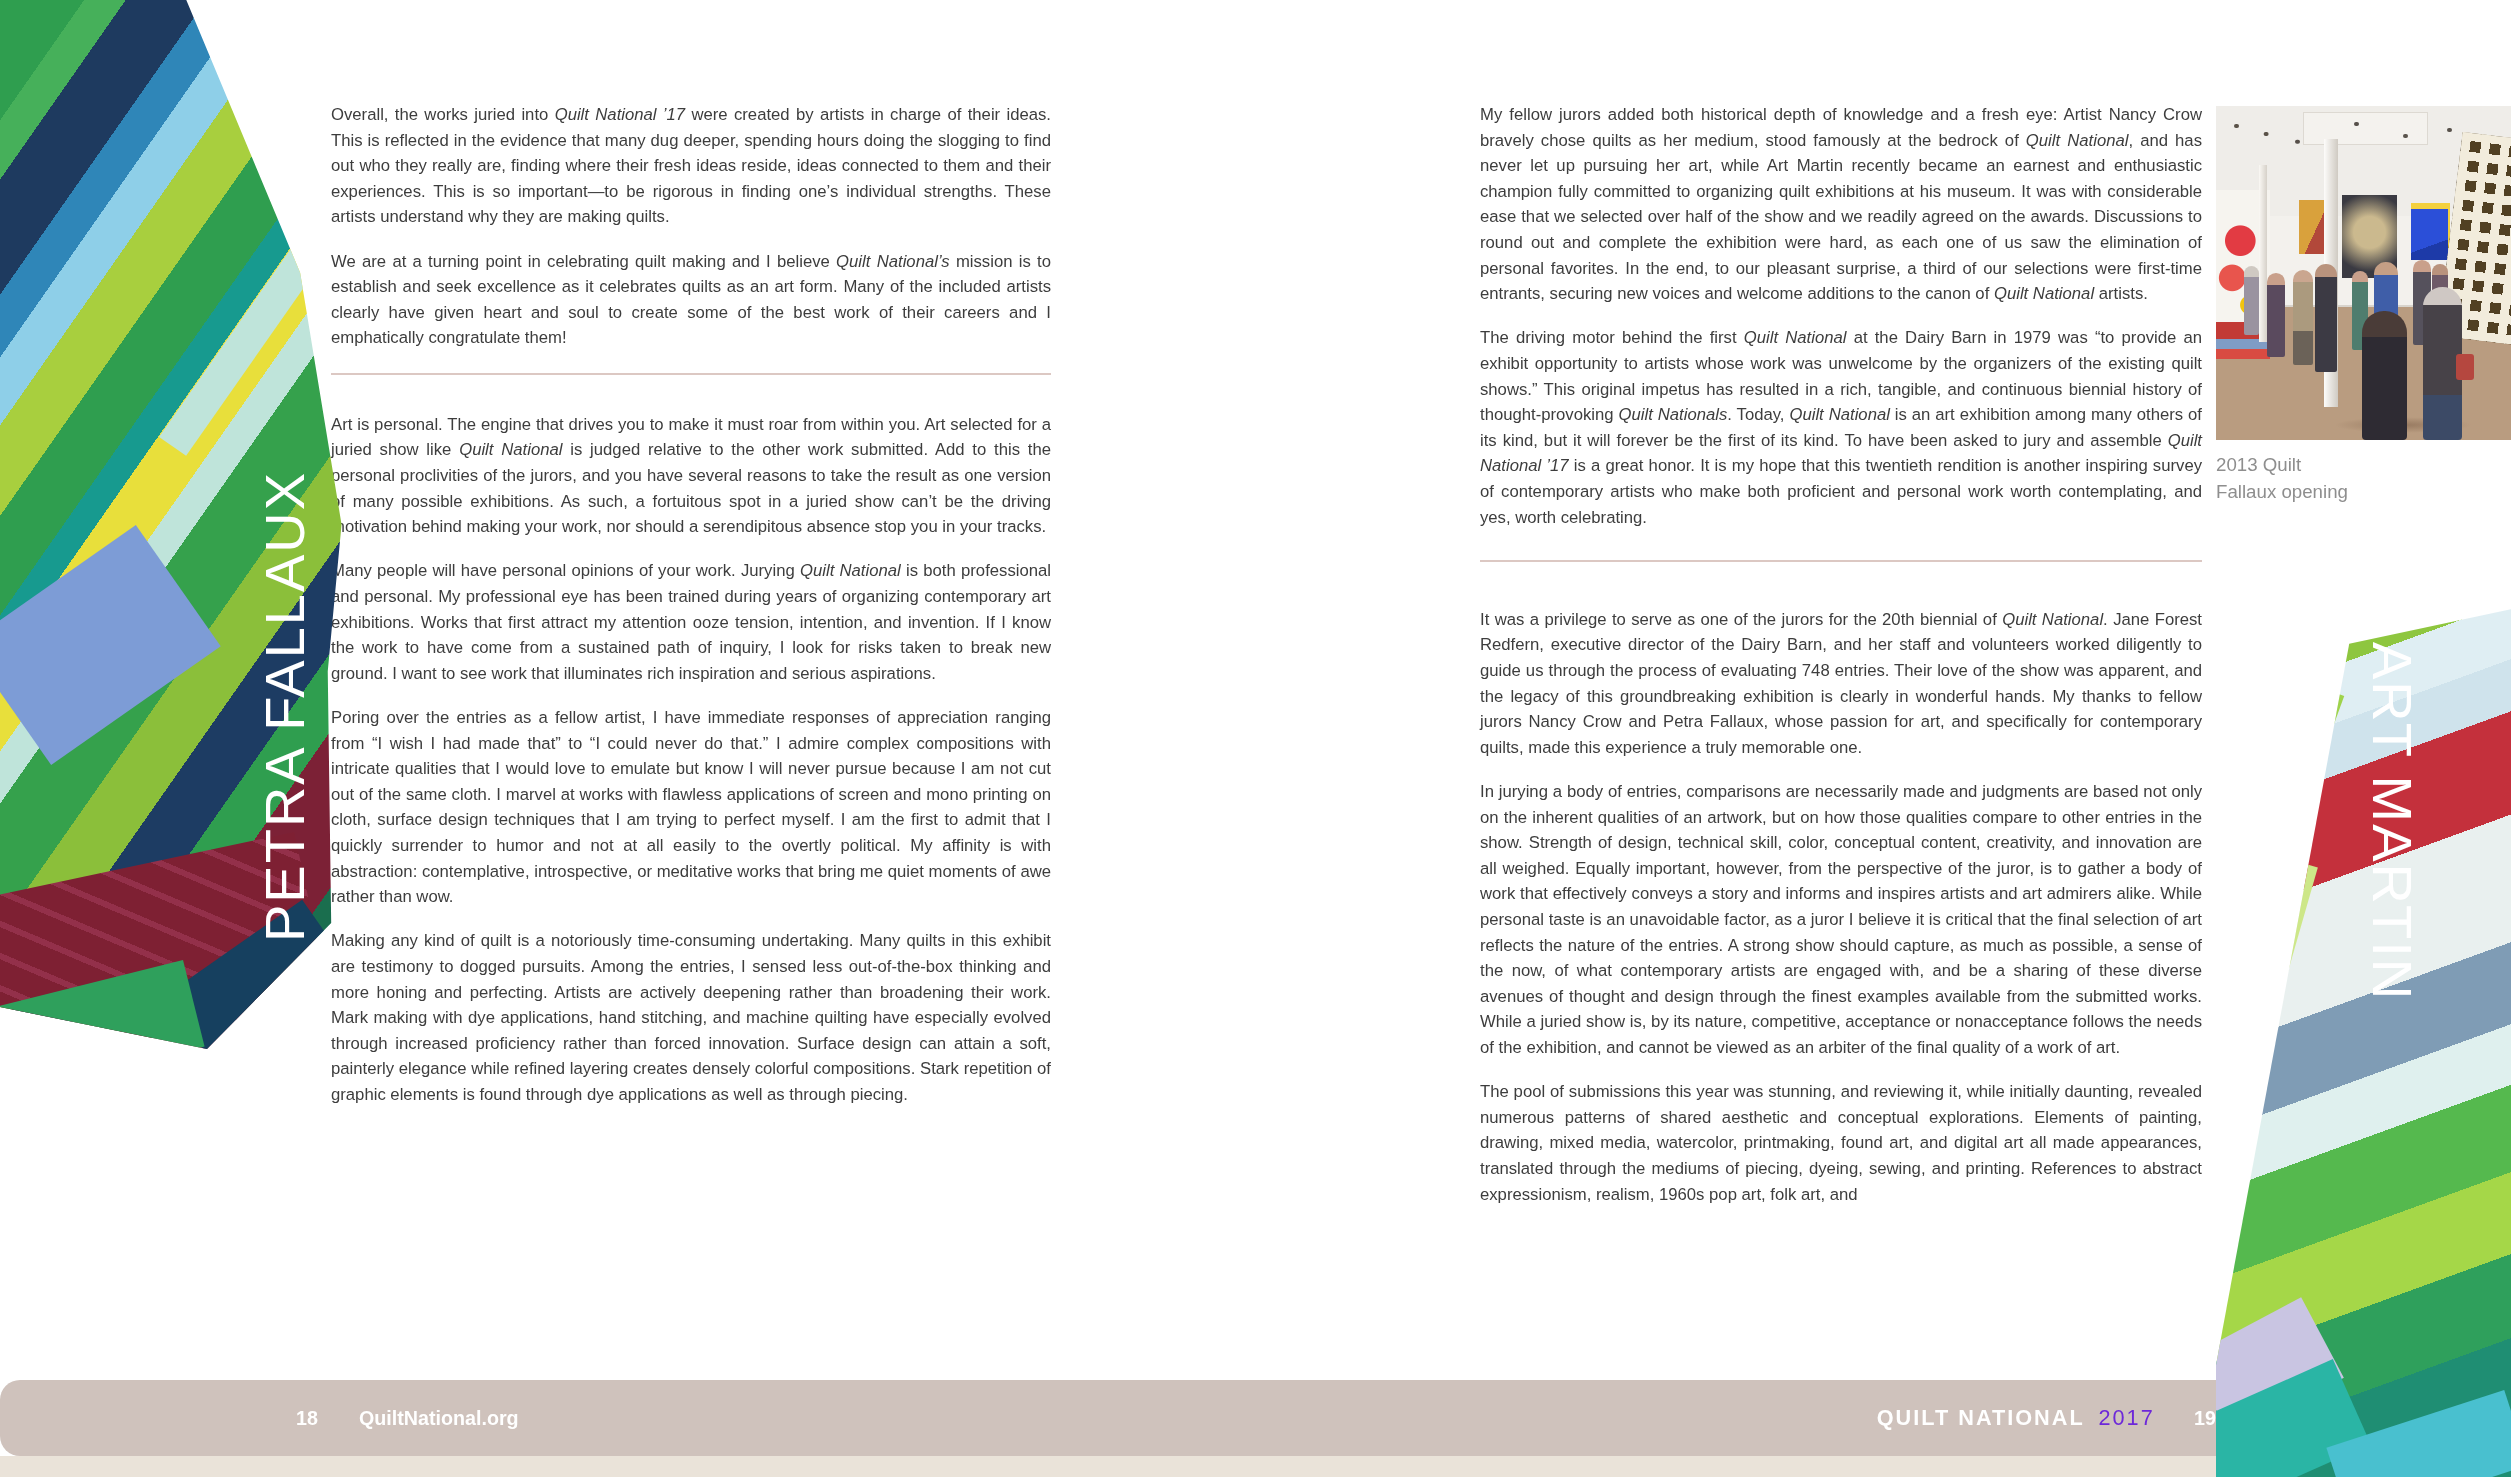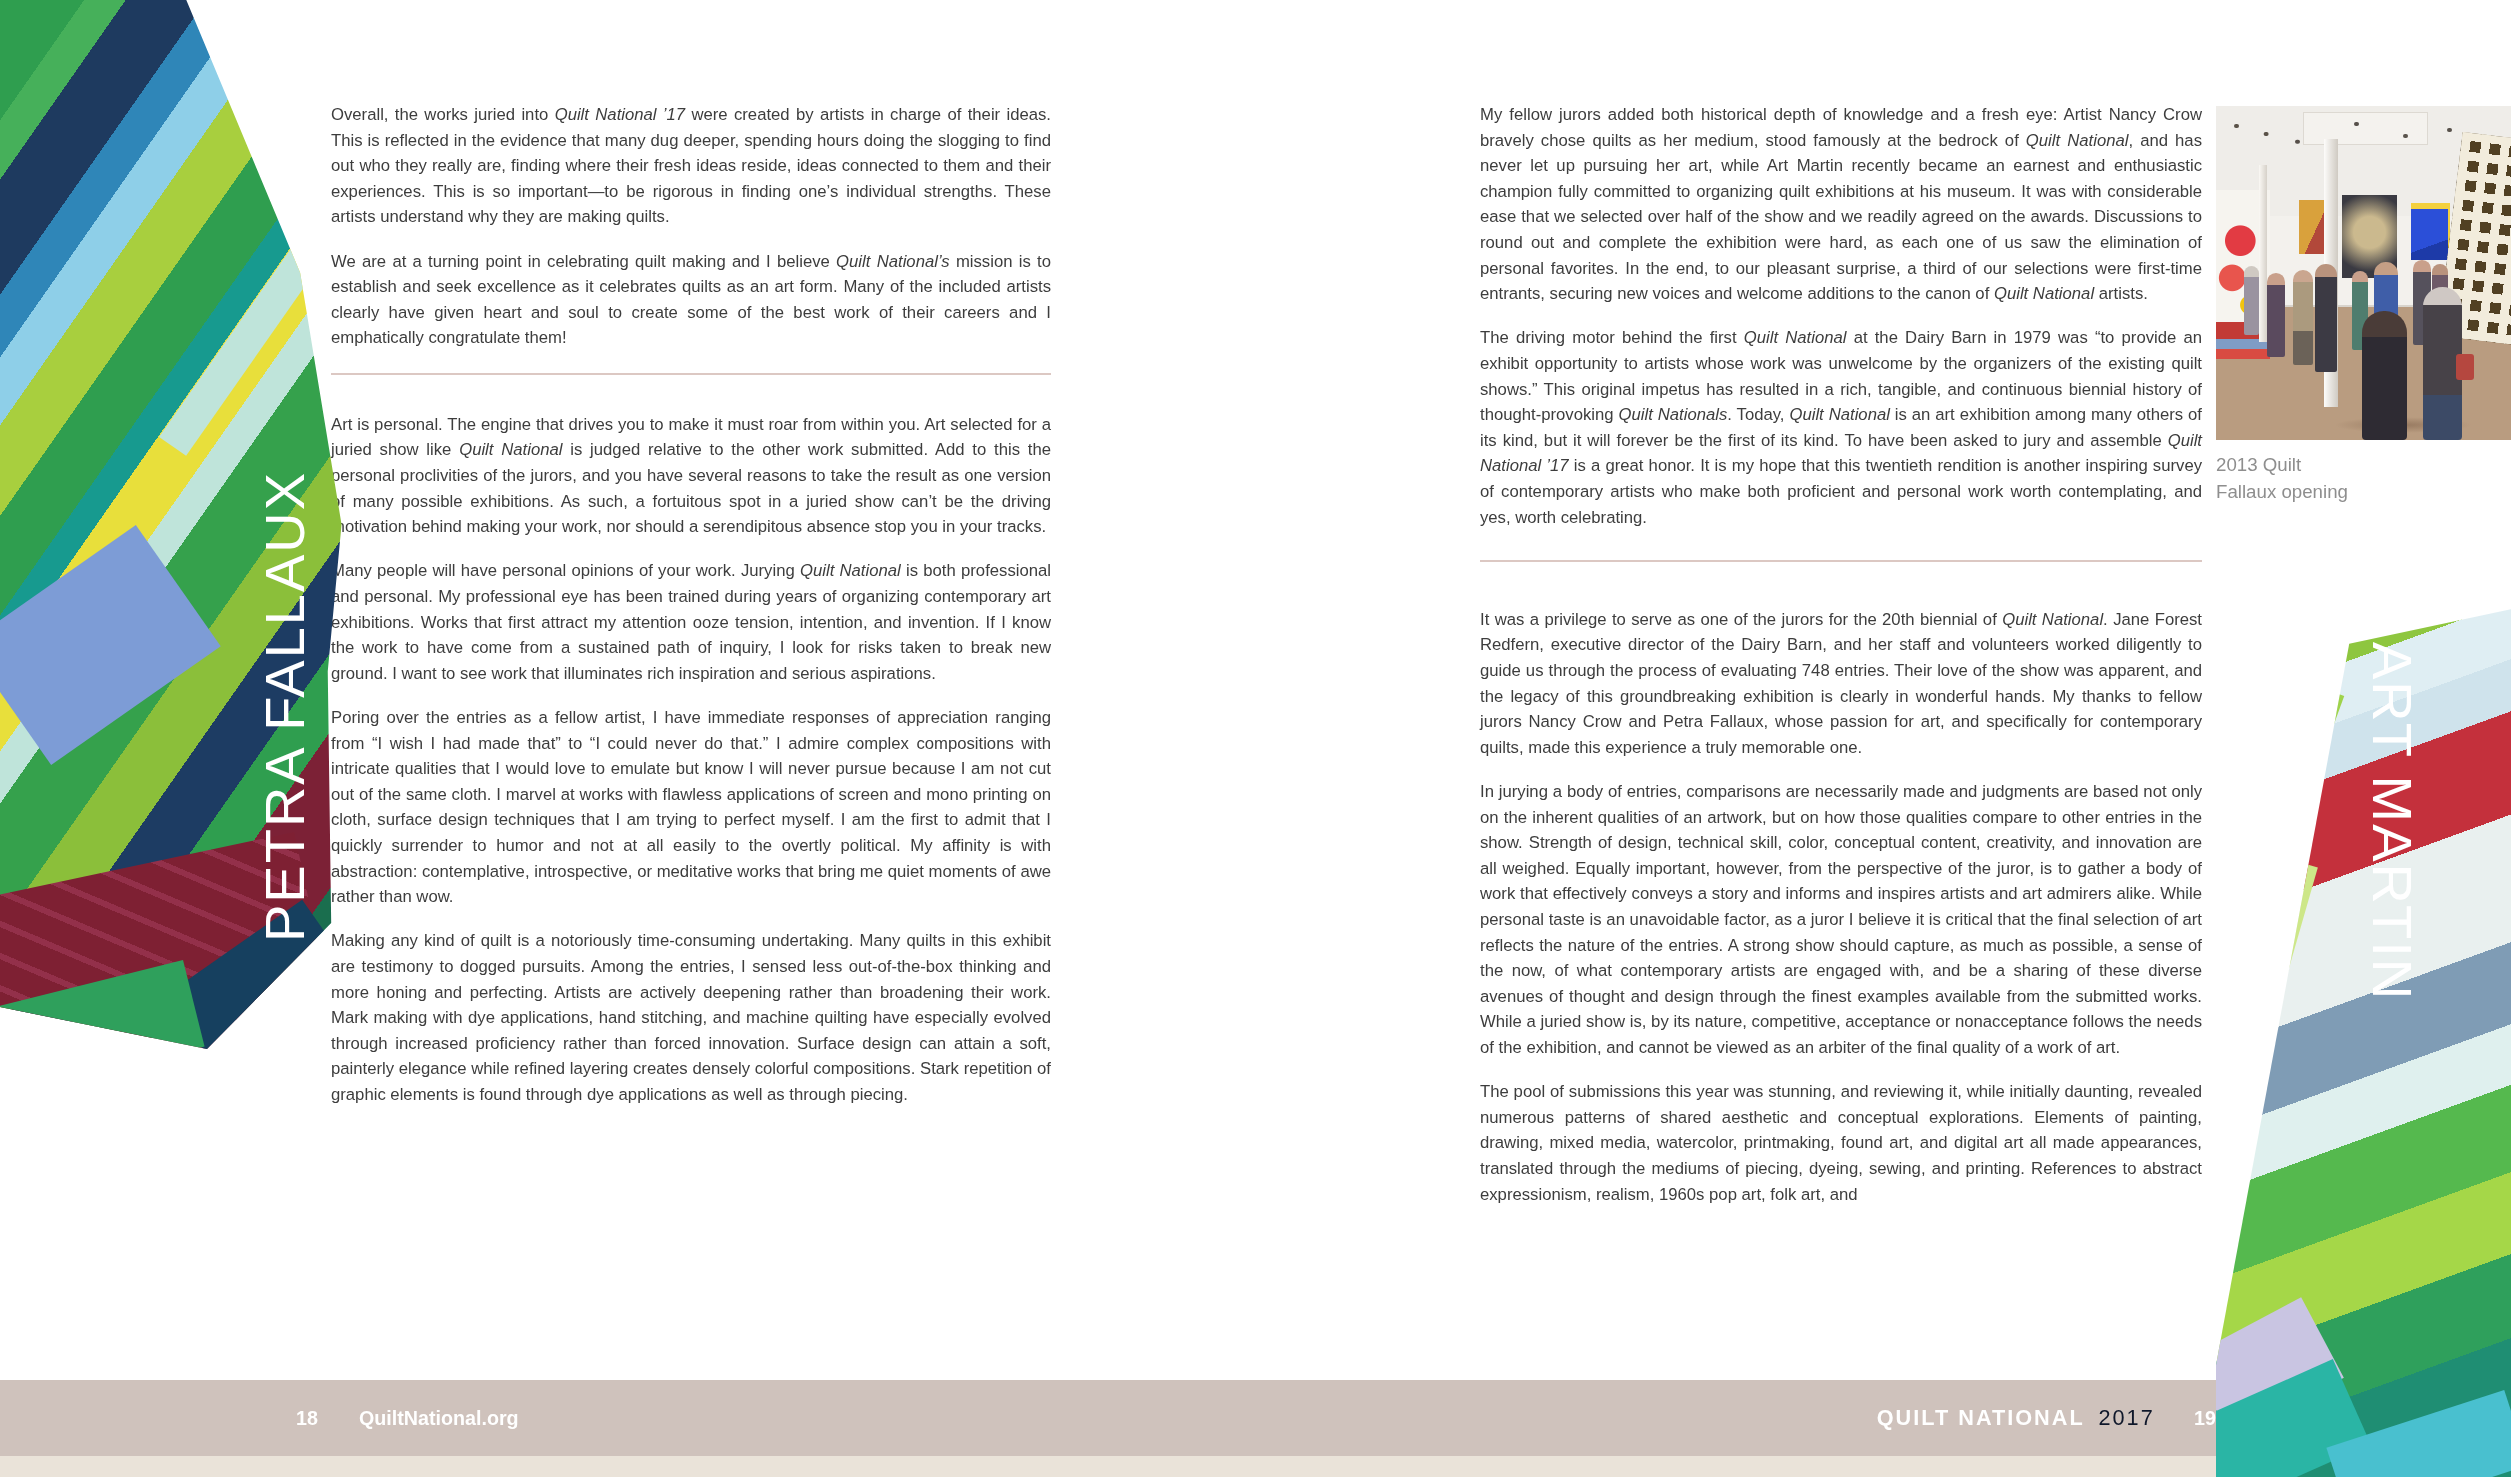--- a/index.html
+++ b/index.html
@@ -47,29 +47,29 @@
 
   
   .photo{position:absolute;left:2216px;top:106px;width:296px;height:334px;overflow:hidden;
     background:linear-gradient(#efede9 0 33%,#f3f1ed 33% 60%,#b99c80 60% 100%);z-index:3;}
   .photo *{position:absolute;}
   .caption{position:absolute;left:2216px;top:452px;color:var(--caption-gray);
     font-size:18.7px;line-height:26.6px;}
 
   
   .footer-band{position:absolute;left:0;top:1380px;width:2512px;height:76px;
-    background:var(--footer-band);z-index:2;}
+    background:var(--footer-band);z-index:2;border-radius:20px;}
   .footer-strip{position:absolute;left:0;top:1456px;width:2512px;height:21.7px;
     background:var(--footer-strip);z-index:2;}
   .footer-left{position:absolute;left:296px;top:0;height:76px;display:flex;
     align-items:center;gap:41px;color:#fff;font-weight:700;font-size:19.7px;}
   .footer-right{position:absolute;right:296px;top:0;height:76px;display:flex;
     align-items:center;gap:13.8px;color:#fff;}
   .fr-title{font-weight:700;font-size:21.7px;letter-spacing:2px;}
-  .fr-year{font-weight:400;font-size:21.7px;letter-spacing:2px;color:#0f172a;}
+  .fr-year{font-weight:400;font-size:21.7px;letter-spacing:2px;color:#6d28d9;}
   .fr-page{font-weight:700;font-size:19.7px;margin-left:25.6px;}
 </style>
 </head>
 <body>
 
 <div class="spread">
 
   <div class="quilt-left">
     <div style="left:-9.9px;top:571px;width:207px;height:148px;background:#7d9cd6;transform:rotate(-35deg);"></div>
     <div style="left:118px;top:325px;width:256px;height:33px;background:#bfe4da;transform:rotate(-55deg);"></div>

